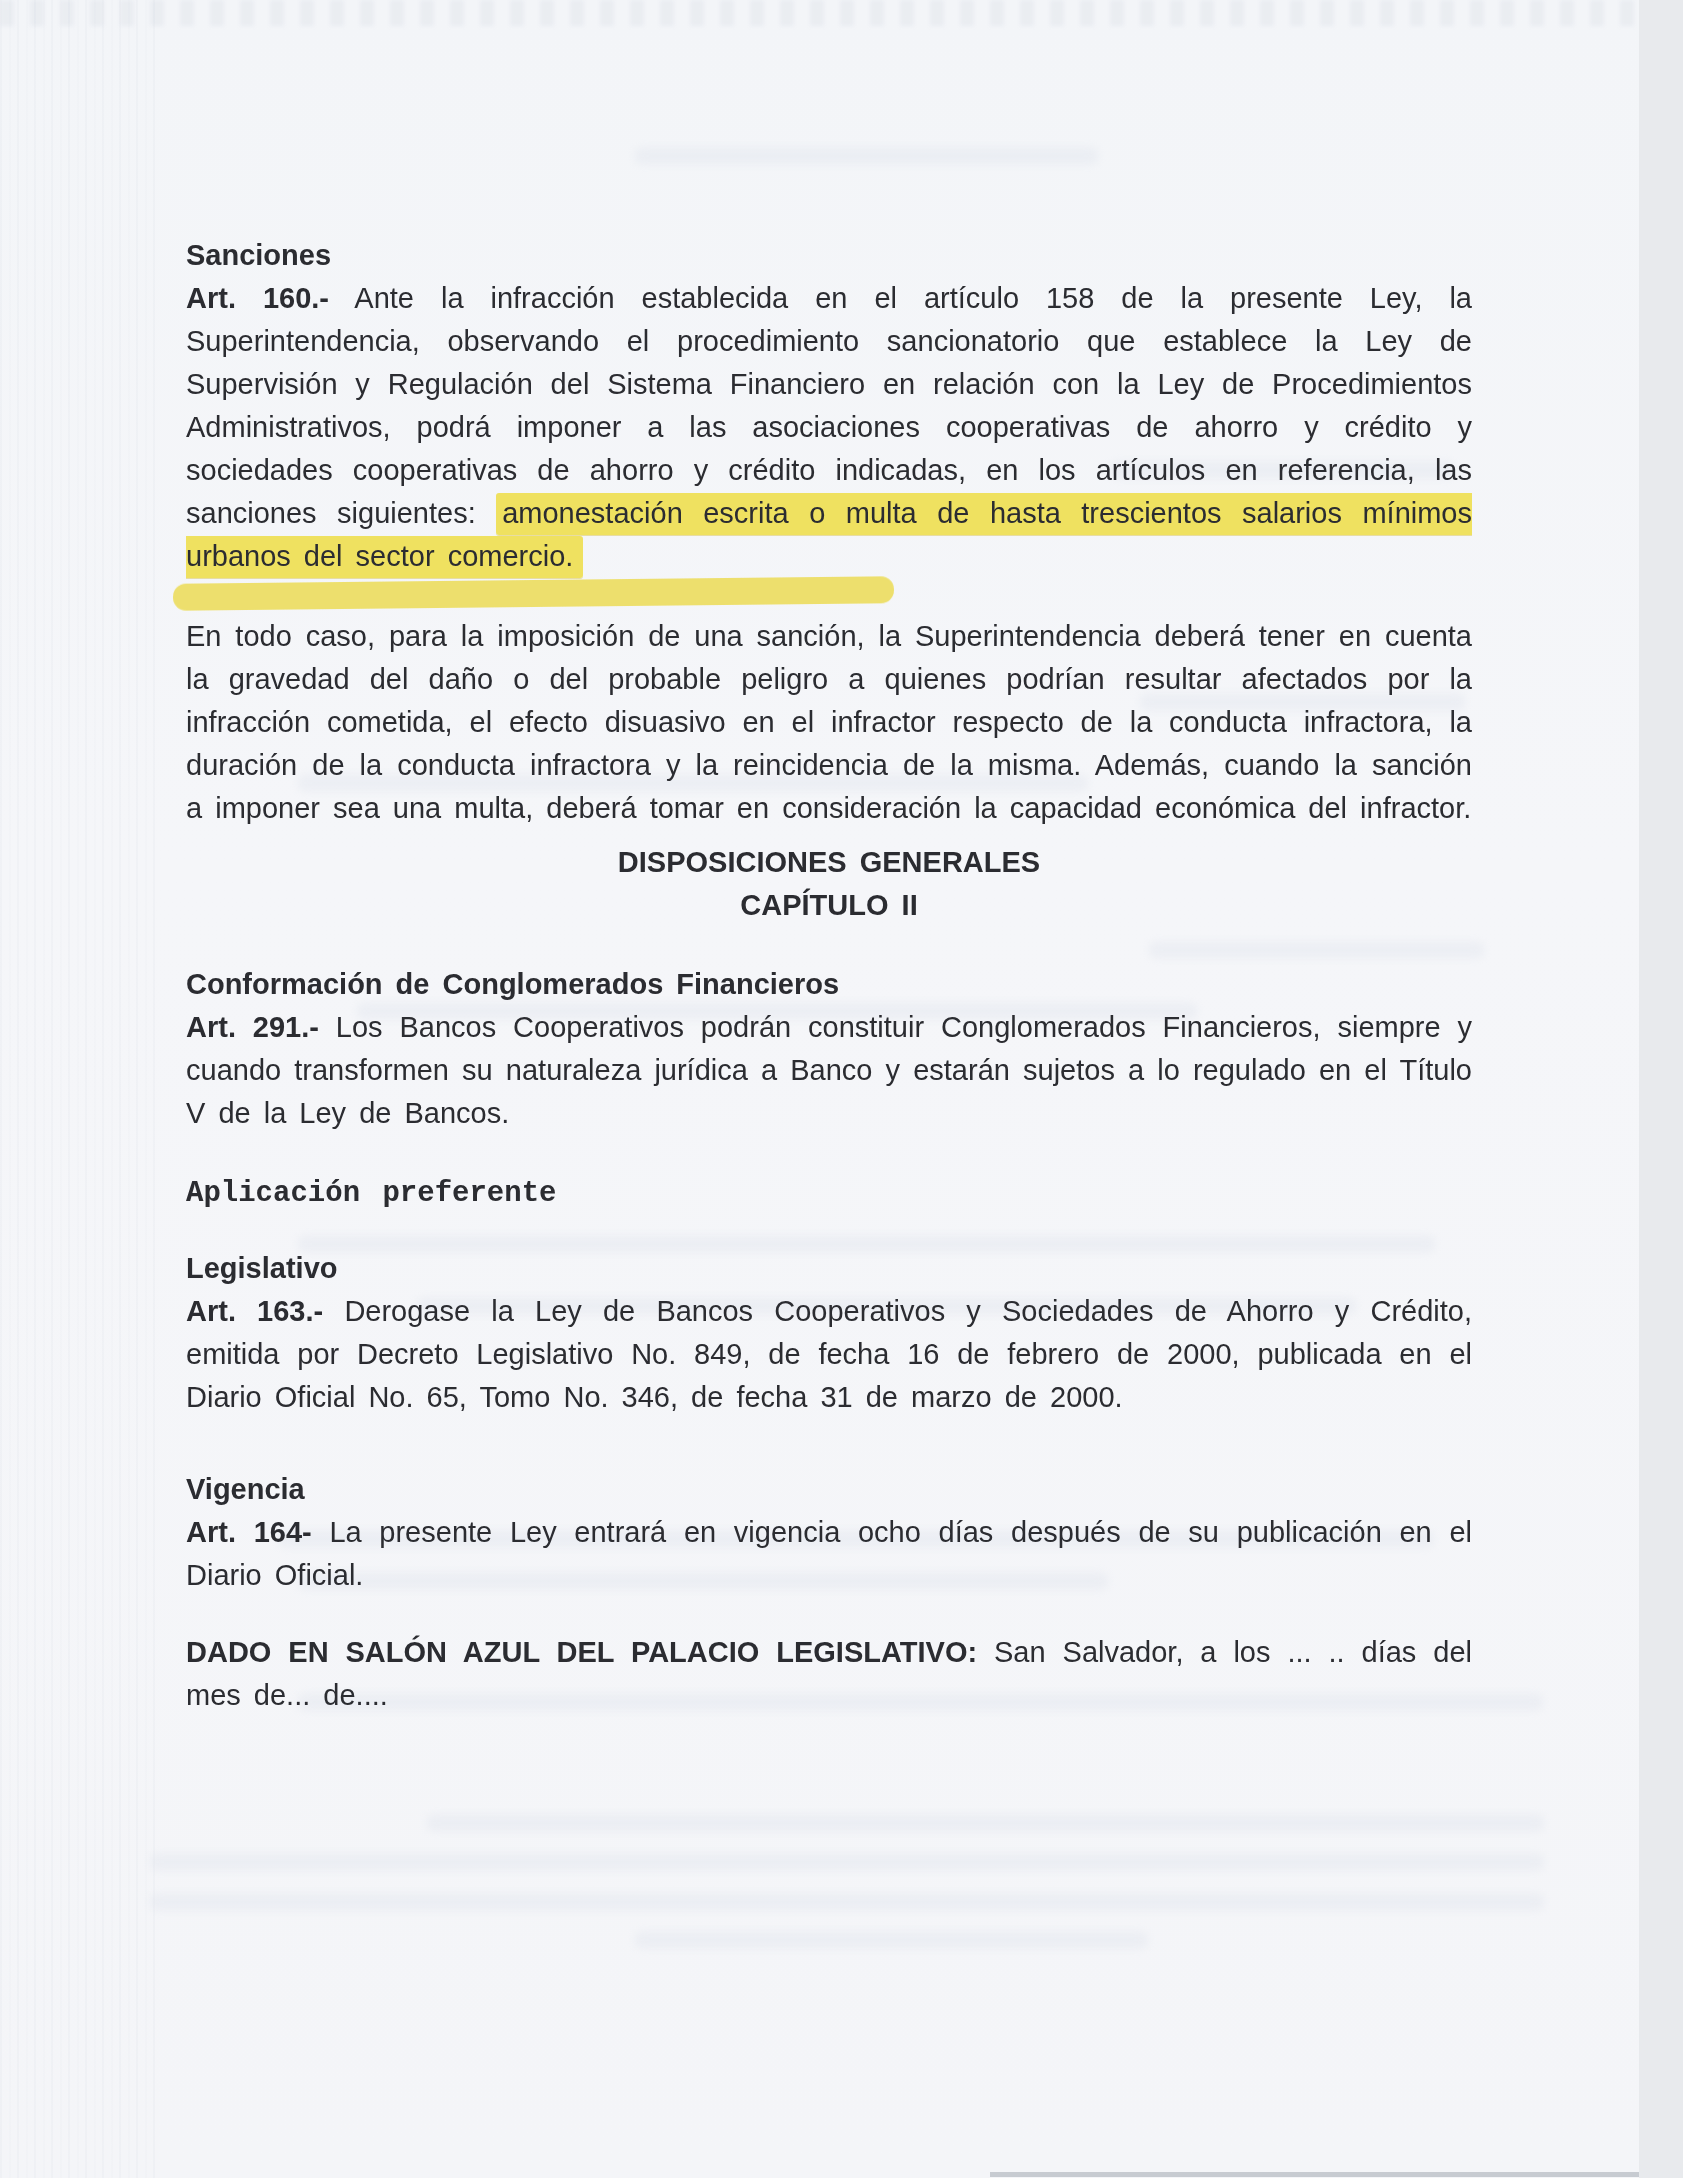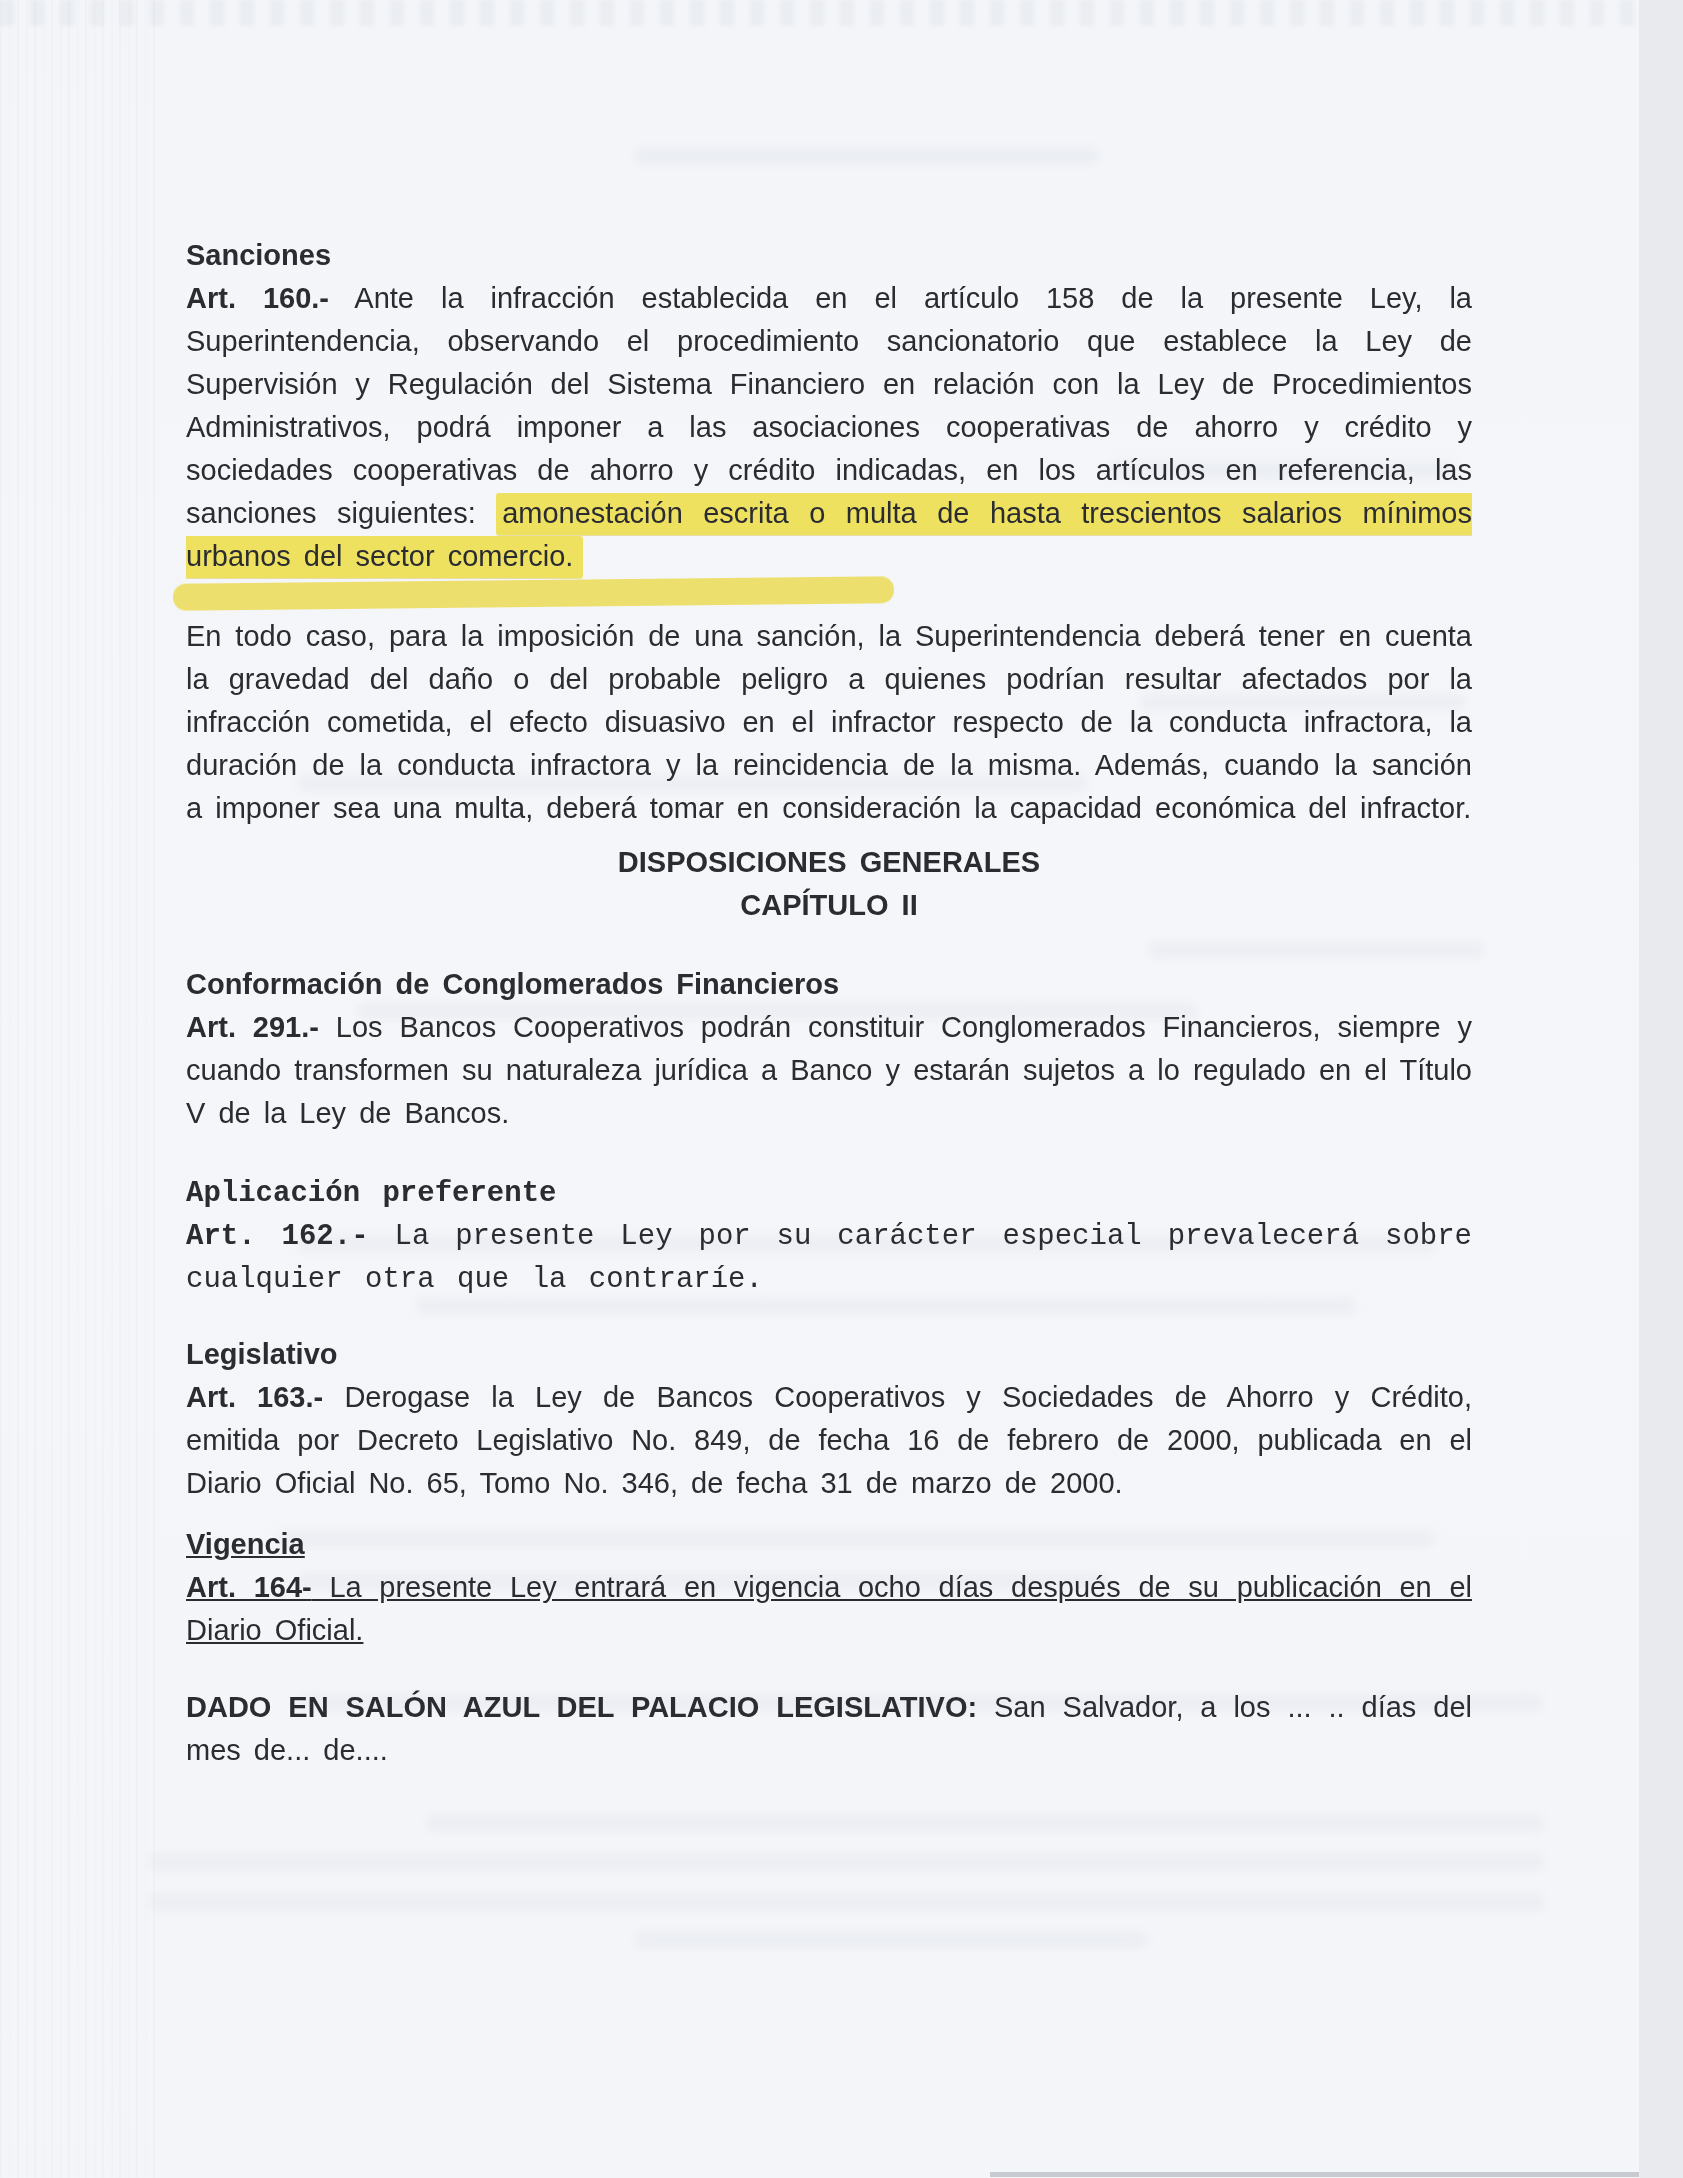--- a/index.html
+++ b/index.html
@@ -42,21 +42,21 @@
     background:#efe160;
     padding:4px 10px 6px 6px;
     border-radius:3px;
     box-shadow:0 1px 0 rgba(214,190,60,0.45);
   }
   .gap-p2{margin-top:37px;}
   .chapter{margin-top:11px;text-align:center;font-weight:700;}
   .sec{margin-top:36px;}
   .sec-aplicacion{margin-top:37px;font-family:Liberation Mono, monospace;}
   .sec-derogatoria{margin-top:32px;}
-  .sec-vigencia{margin-top:18px;text-decoration:underline;}
+  .sec-vigencia{margin-top:49px;}
   .sec-closing{margin-top:34px;}
   .marker-tail{
     position:absolute;left:173px;top:580px;width:721px;height:27px;
     background:#ecdc55;opacity:.85;border-radius:13px;
     transform:rotate(-0.6deg);
     filter:blur(0.5px);
   }
   .bottom-line{
     position:absolute;left:990px;top:2172px;width:693px;height:5px;
     background:#bcc0c7;opacity:.8;
@@ -99,21 +99,20 @@
       <div>CAPÍTULO II</div>
     </div>
 
     <div class="sec">
       <div class="heading">Conformación de Conglomerados Financieros</div>
       <p class="para"><span class="bold">Art. 291.-</span><span> Los Bancos Cooperativos podrán constituir Conglomerados Financieros, siempre y cuando transformen su naturaleza jurídica a Banco y estarán sujetos a lo regulado en el Título V de la Ley de Bancos.</span></p>
     </div>
 
     <div class="sec sec-aplicacion">
       <div class="heading">Aplicación preferente</div>
-      <p class="para"><span class="bold">Art. 162.-</span><span> La presente Ley por su carácter especial prevalecerá sobre cualquier otra que la contraríe.</span></p>
     </div>
 
     <div class="sec sec-derogatoria">
       <div class="heading">Legislativo</div>
       <p class="para"><span class="bold">Art. 163.-</span><span> Derogase la Ley de Bancos Cooperativos y Sociedades de Ahorro y Crédito, emitida por Decreto Legislativo No. 849, de fecha 16 de febrero de 2000, publicada en el Diario Oficial No. 65, Tomo No. 346, de fecha 31 de marzo de 2000.</span></p>
     </div>
 
     <div class="sec sec-vigencia">
       <div class="heading">Vigencia</div>
       <p class="para"><span class="bold">Art. 164-</span><span> La presente Ley entrará en vigencia ocho días después de su publicación en el Diario Oficial.</span></p>

